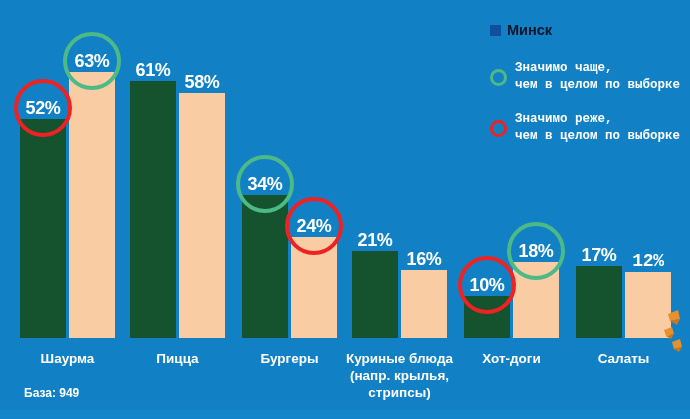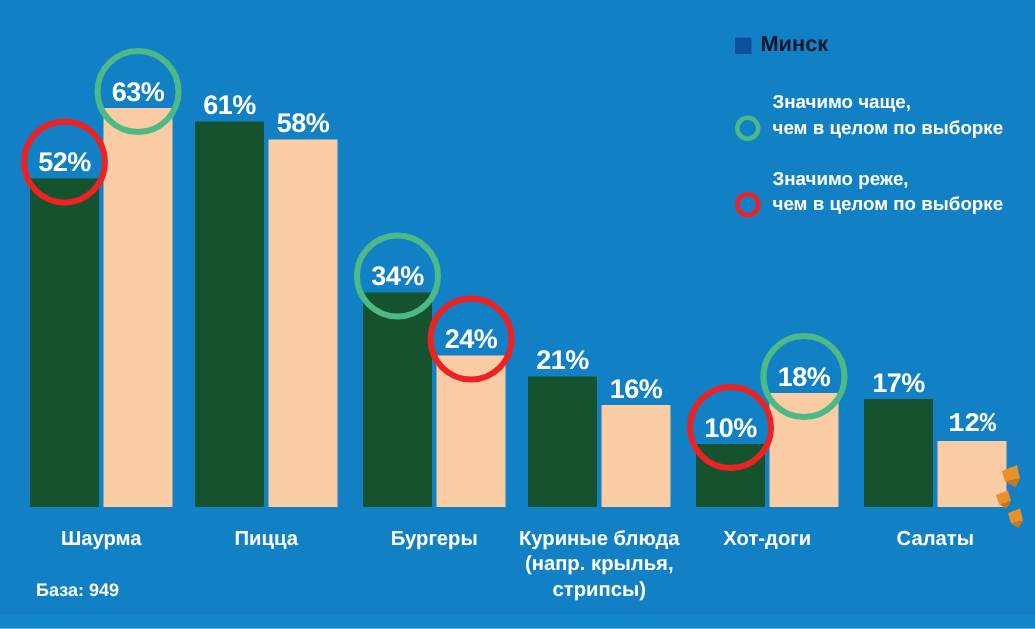--- a/index.html
+++ b/index.html
@@ -127,23 +127,24 @@
   .swatch.region { background: #f9cca4; }
   .series-name {
     color: #0f172a;
     font-size: 14.5px;
     font-weight: bold;
     white-space: nowrap;
   }
 
   .note-row {
     display: flex;
-    align-items: flex-end;
+    align-items: center;
     gap: 8px;
     margin-bottom: 17px;
+    font-family: Liberation Mono, monospace;
   }
   .note-ring {
     flex: 0 0 auto;
     width: 17px;
     height: 17px;
     border-radius: 50%;
     border: 3px solid #4cba86;
     margin-top: 2px;
   }
   .note-ring.less { border-color: #ee2222; }
@@ -229,21 +230,21 @@
             <span class="bar-label">18%</span>
           </div>
         </div>
         <div class="cat-label" style="width: 165px;">Хот-доги</div>
       </div>
       <div class="group" style="left: 576px;">
         <div class="bars">
           <div class="bar minsk" style="height: 71.74px; text-decoration: underline;">
             <span class="bar-label">17%</span>
           </div>
-          <div class="bar region" style="height: 44px; font-family: Liberation Mono, monospace;">
+          <div class="bar region" style="height: 66px; font-family: Liberation Mono, monospace;">
             <span class="bar-label">12%</span>
           </div>
         </div>
         <div class="cat-label" style="width: 165px;">Салаты</div>
       </div>
       <div class="ring less" style="width: 58px; height: 58px; left: 14px; top: 78.56px;"></div>
       <div class="ring more" style="width: 58px; height: 58px; left: 63px; top: 32.14px;"></div>
       <div class="ring more" style="width: 58px; height: 58px; left: 236px; top: 154.52px;"></div>
       <div class="ring less" style="width: 58px; height: 58px; left: 285px; top: 196.72px;"></div>
       <div class="ring less" style="width: 58px; height: 58px; left: 458px; top: 255.8px;"></div>

